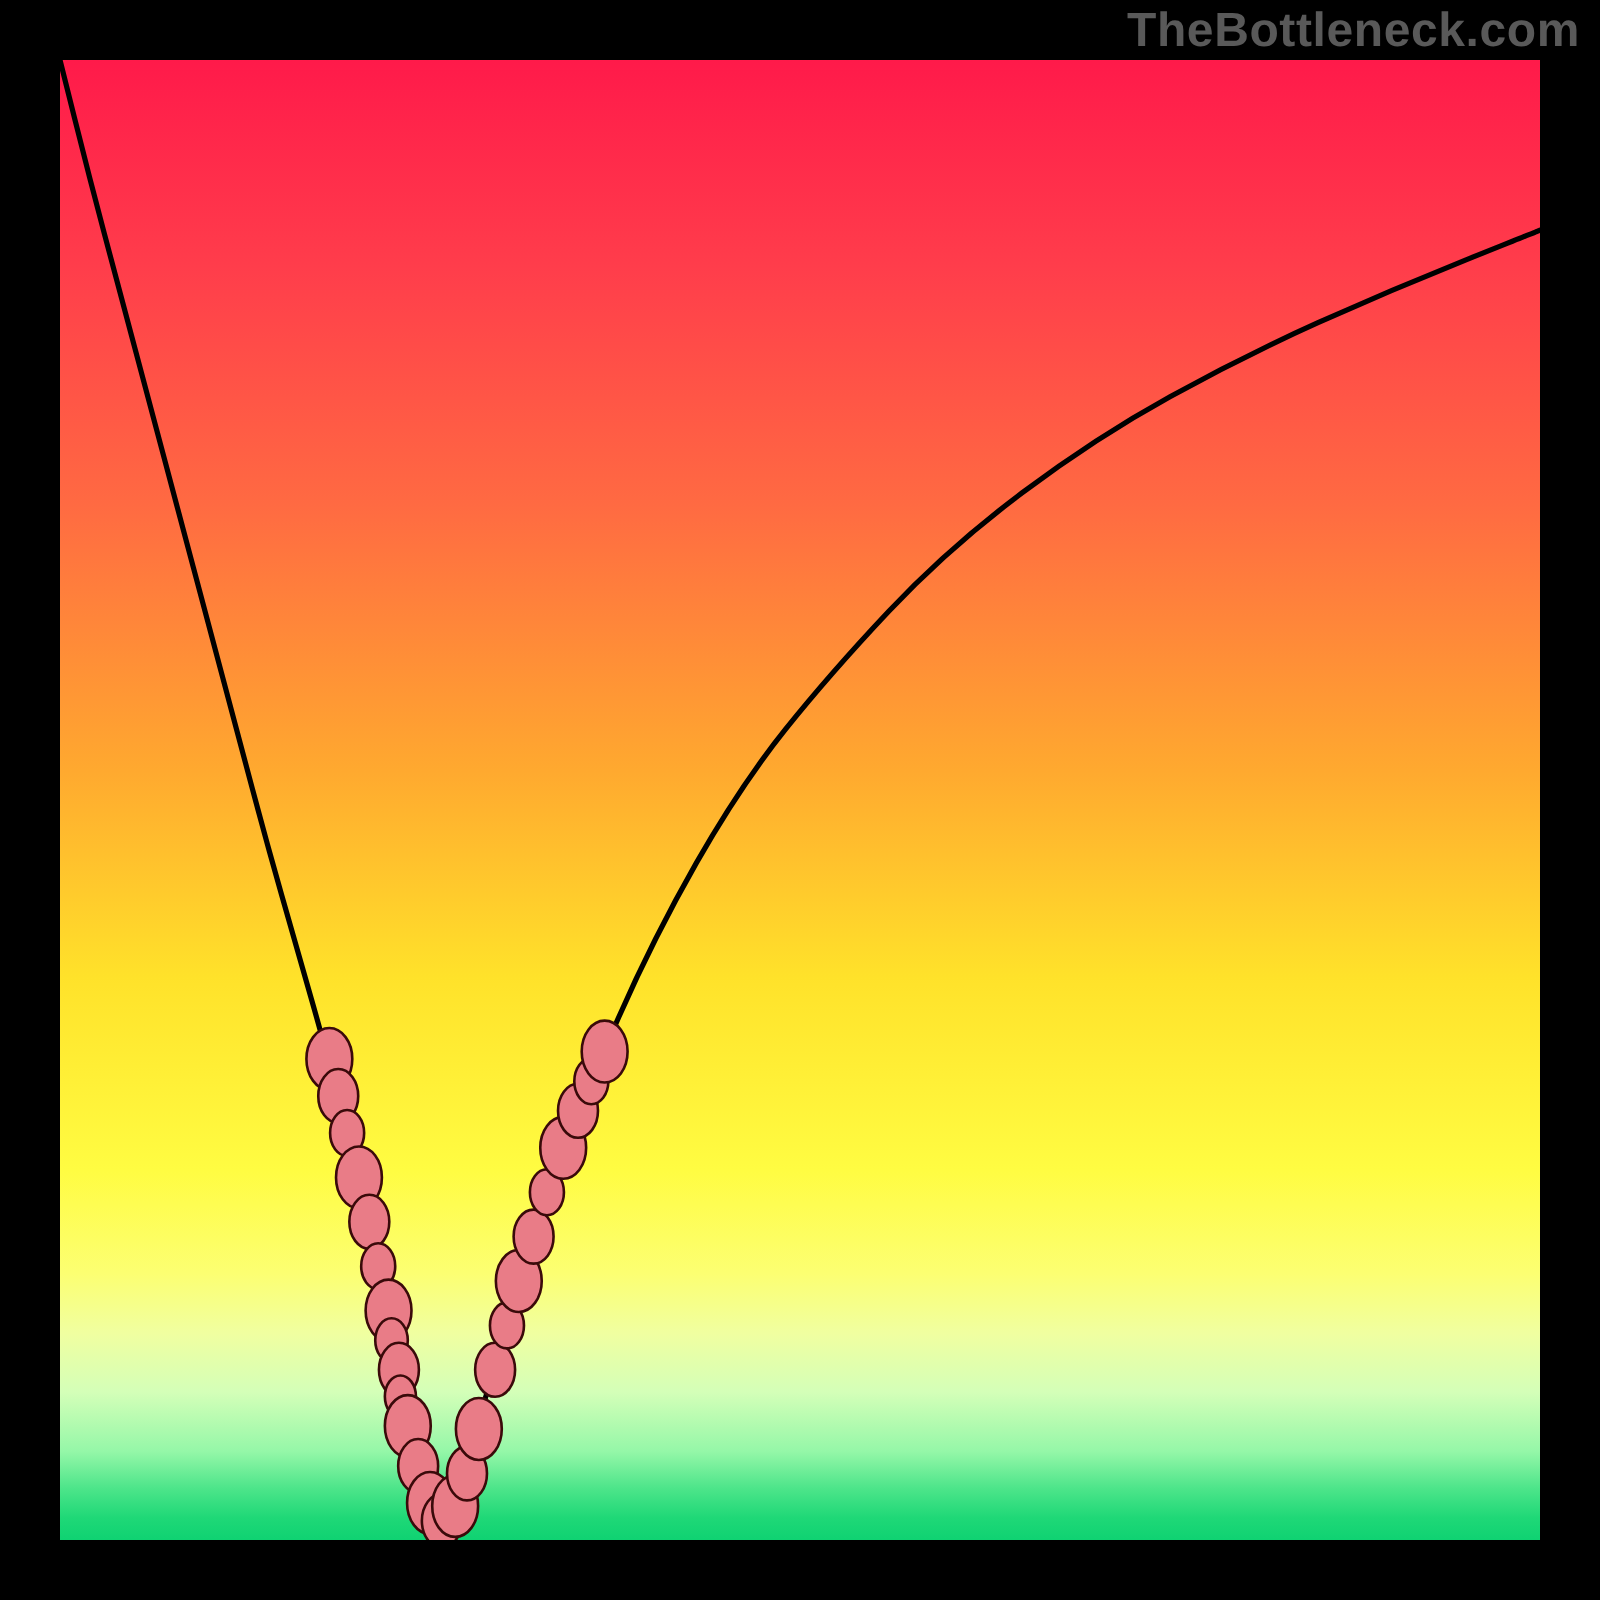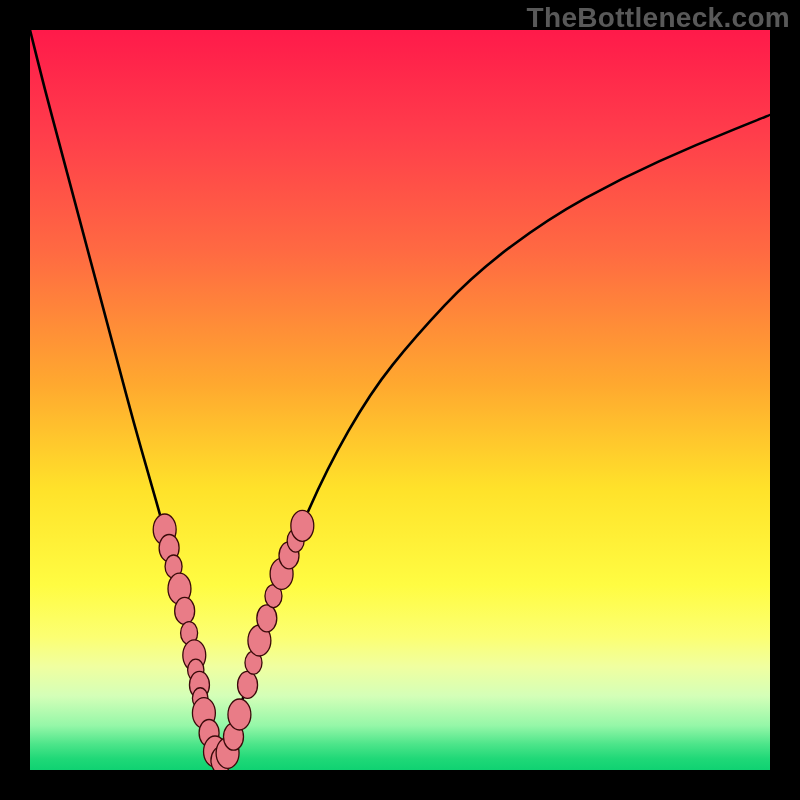--- a/index.html
+++ b/index.html
@@ -40,21 +40,21 @@
     top: 0;
     width: 740px;
     height: 740px;
     pointer-events: none;
   }
   .watermark {
     position: absolute;
     top: 2px;
     right: 10px;
     font-family: Arial, Helvetica, sans-serif;
-    font-size: 28px;
+    font-size: 24px;
     font-weight: 600;
     color: #595959;
     letter-spacing: 0.3px;
   }
 </style>
 </head>
 <body>
 
 <div class="frame">
 

